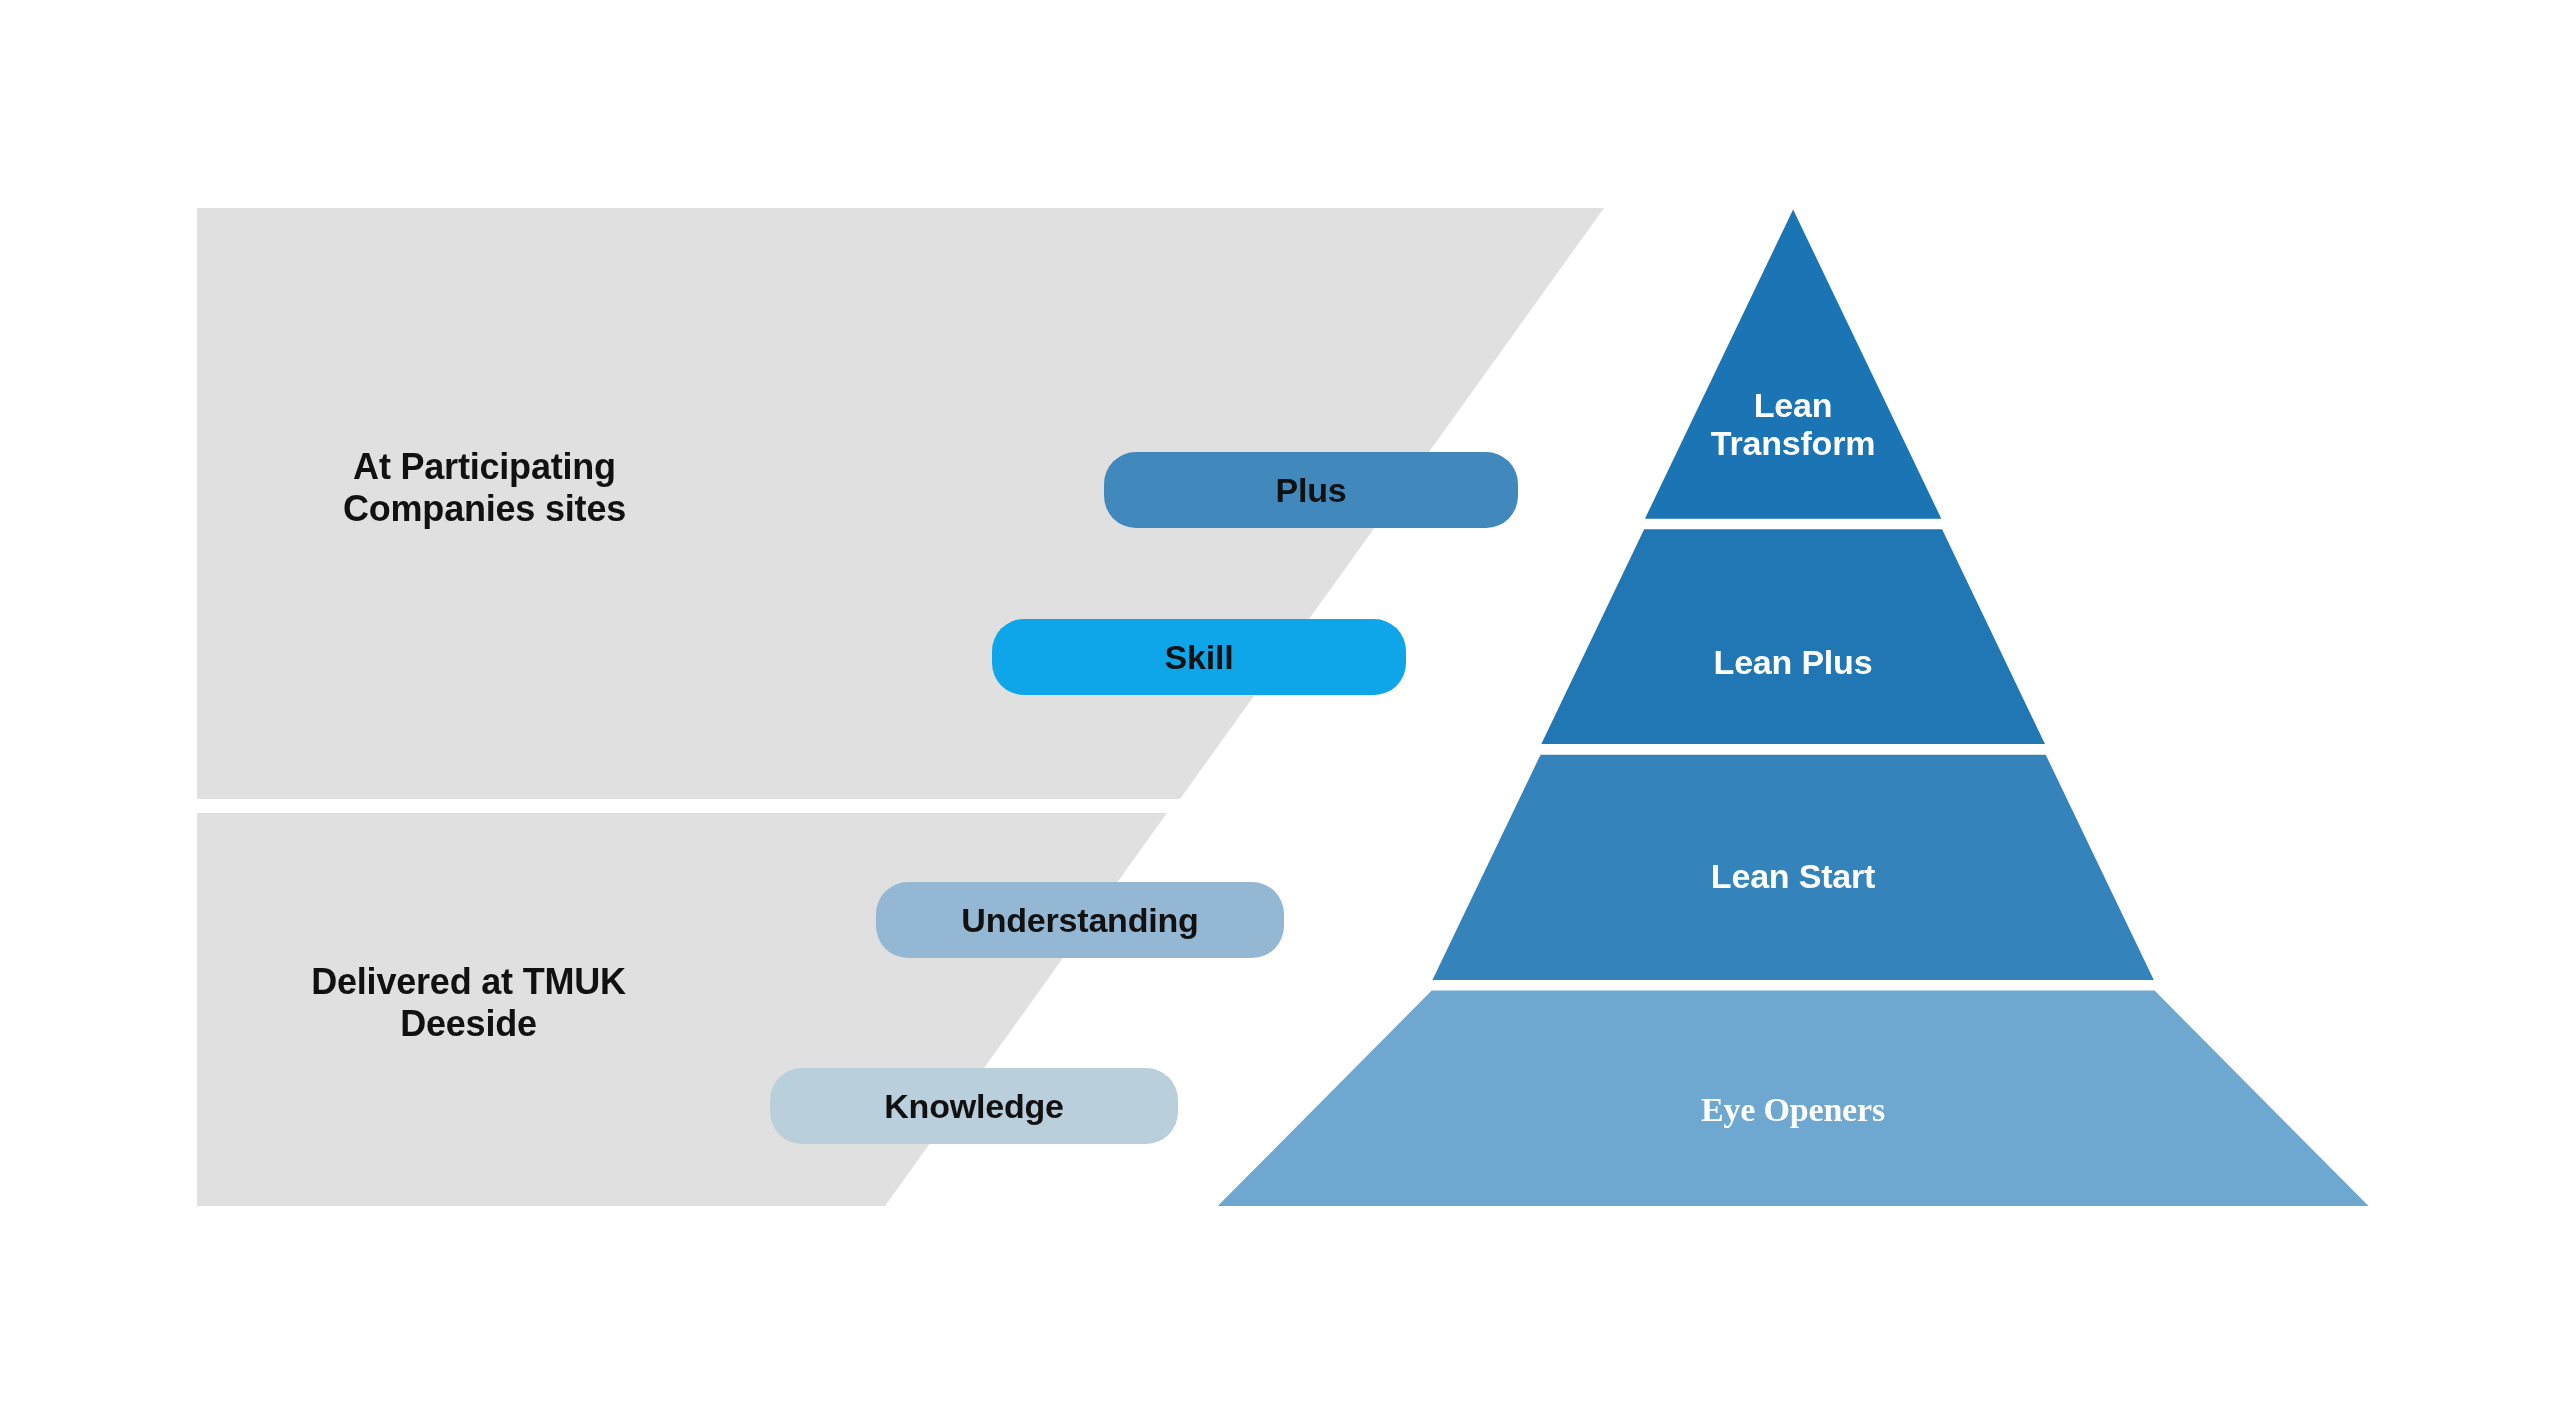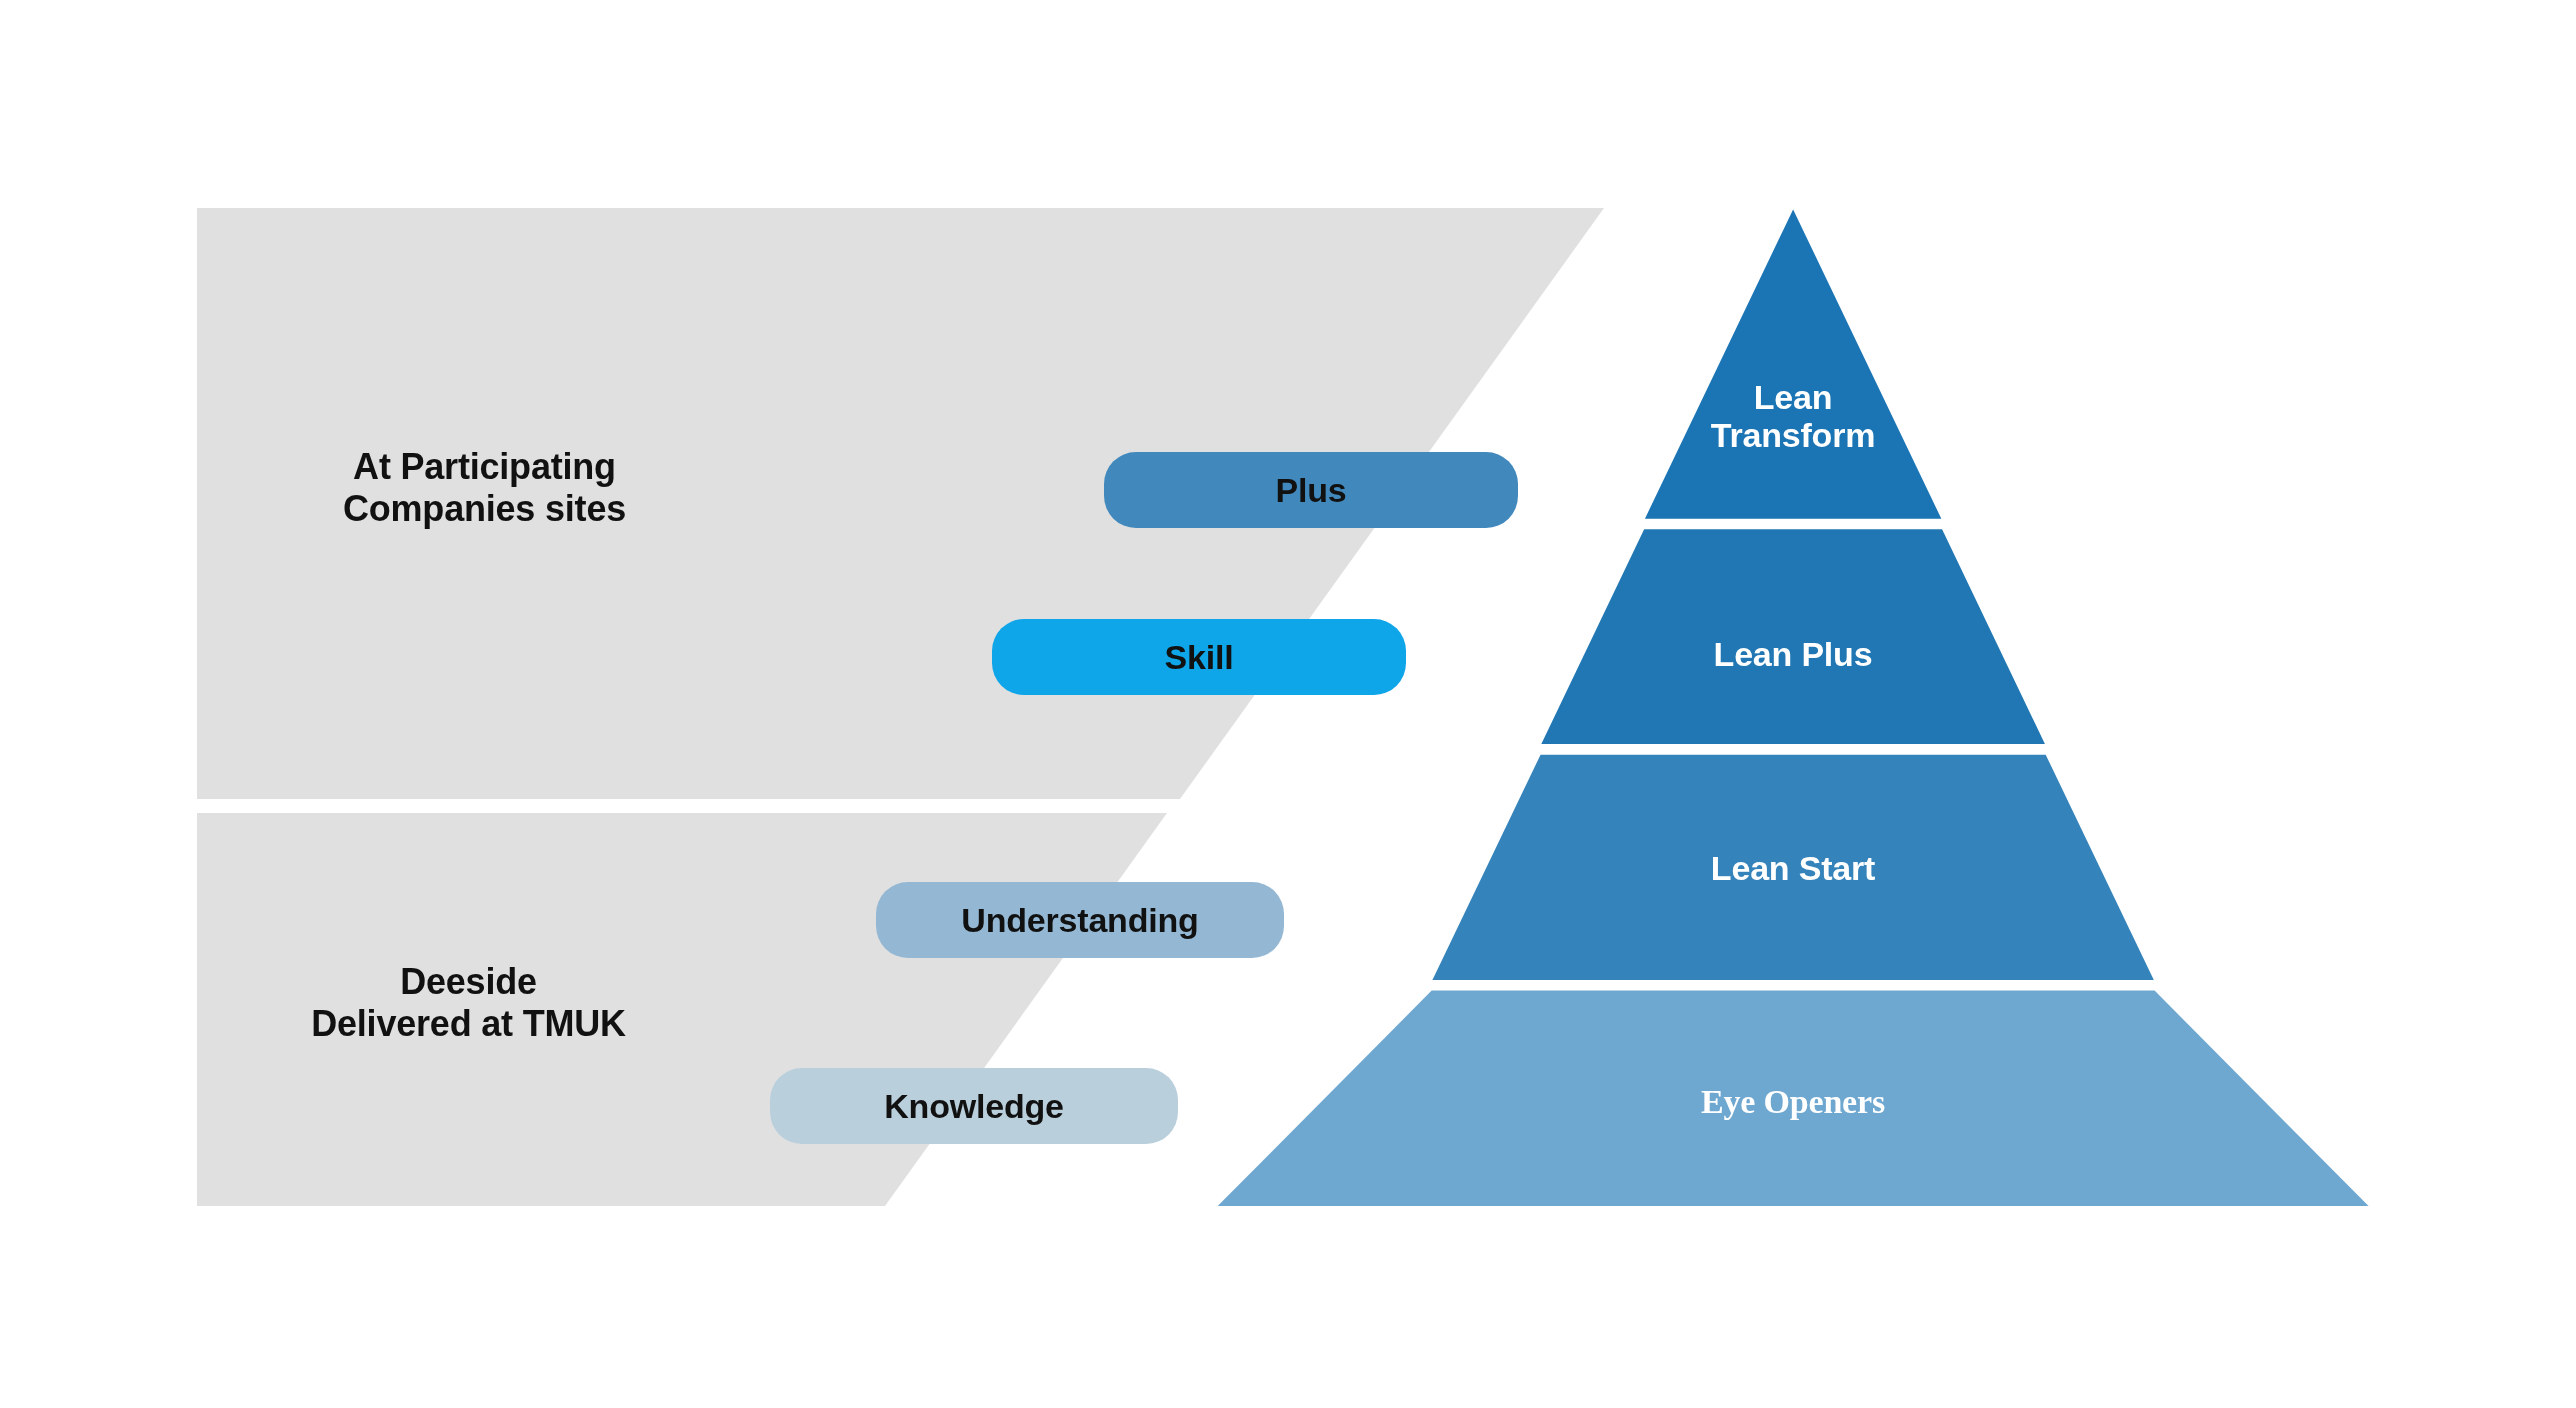--- a/index.html
+++ b/index.html
@@ -46,38 +46,39 @@
   #pyramid{position:absolute;left:0;top:0;width:2576px;height:1408px;}
   .tier-label{
     position:absolute;
     color:#ffffff;
     font-weight:bold;
     font-size:34px;
     line-height:1.12;
     text-align:center;
     letter-spacing:-0.2px;
     pointer-events:none;
+    margin-top:8px;
   }
 </style>
 </head>
 <body>
 
 <div id="stage">
 
   <div class="panel" id="panel-top"></div>
   <div class="panel" id="panel-bottom"></div>
 
   <div class="panel-label" id="label-top">
     <div>At Participating</div>
     <div>Companies sites</div>
   </div>
 
   <div class="panel-label" id="label-bottom">
+    <div>Delivered at TMUK</div>
     <div>Deeside</div>
-    <div>Delivered at TMUK</div>
   </div>
 
 
   <div class="pill" style="left:1104px;top:452px;width:414px;height:76px;background:#4189bd;">Plus</div>
 
   <div class="pill" style="left:992px;top:619px;width:414px;height:76px;background:#0ea5e9;">Skill</div>
 
   <div class="pill" style="left:876px;top:882px;width:408px;height:76px;background:#94b8d4;">Understanding</div>
 
   <div class="pill" style="left:770px;top:1068px;width:408px;height:76px;background:#bacfdc;">Knowledge</div>

